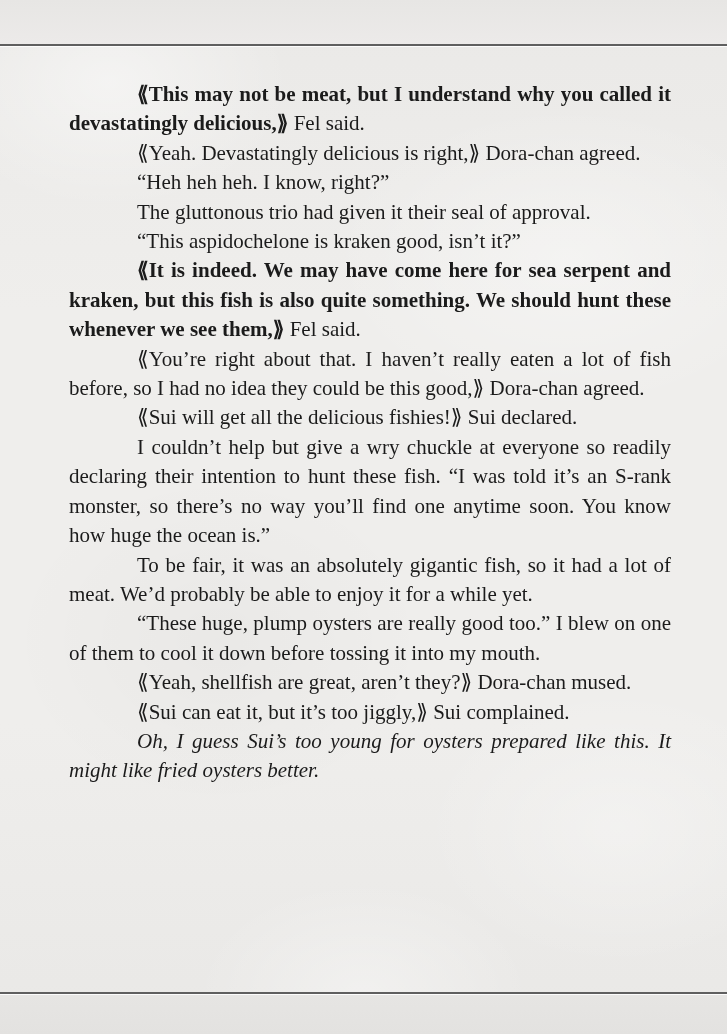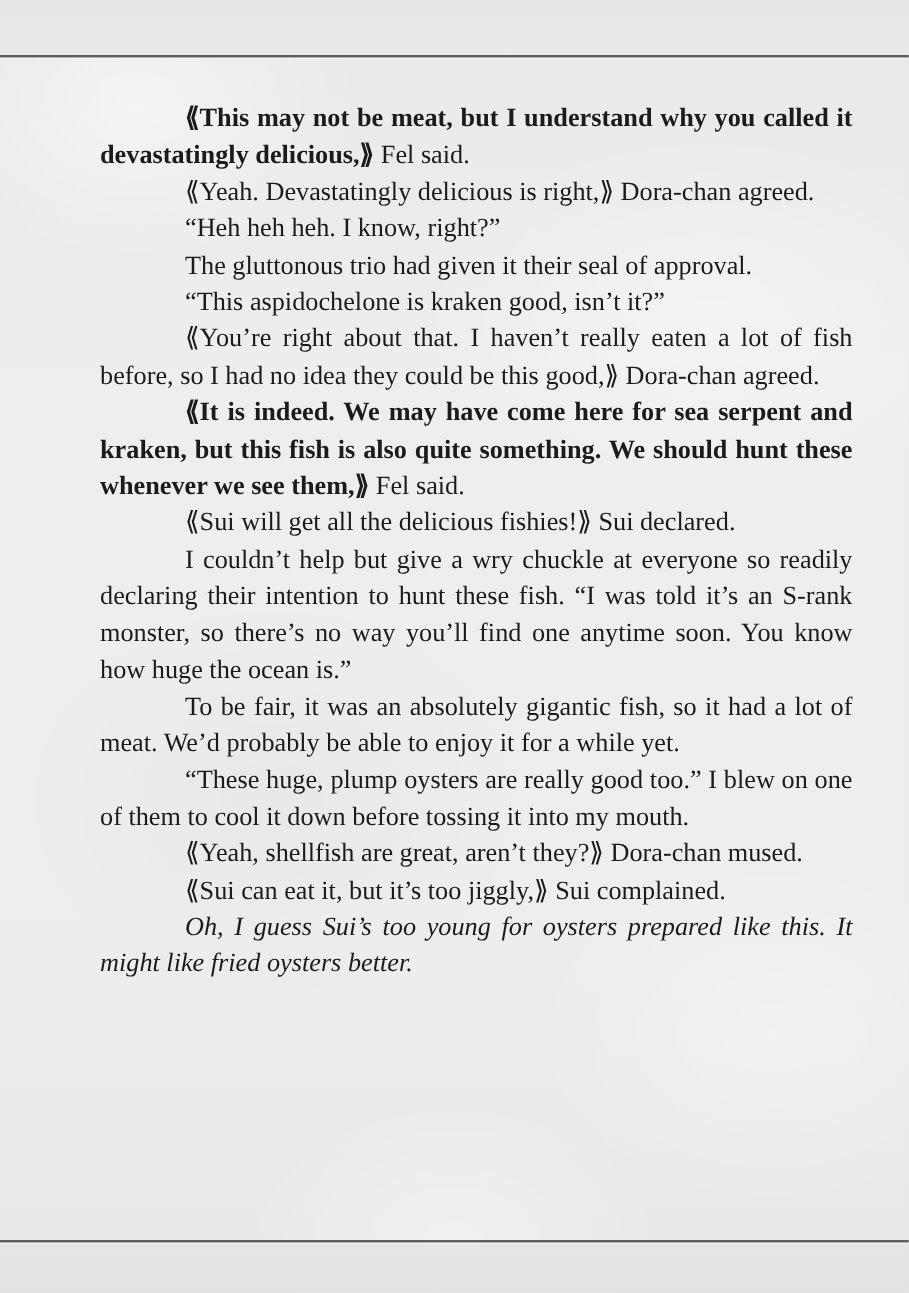--- a/index.html
+++ b/index.html
@@ -35,21 +35,21 @@
   .band-top {
     position: absolute; left: 0; top: 0; width: 727px; height: 44px;
     background: linear-gradient(180deg, #e7e6e4, #eceae9);
   }
   .band-bottom {
     position: absolute; left: 0; top: 995px; width: 727px; height: 39px;
     background: linear-gradient(180deg, #e6e5e3, #e3e2e0);
   }
   .page-text {
     position: absolute;
-    left: 80px;
+    left: 69px;
     top: 80px;
     width: 602px;
     color: #1b1b1b;
     font-size: 21px;
     line-height: 29.4px;
     text-align: justify;
   }
   .page-text p {
     margin: 0;
     padding: 0;
@@ -65,22 +65,22 @@
 <div class="page">
   <div class="band-top"></div>
   <div class="rule rule-top"></div>
 
   <main class="page-text">
       <p><span class="seg-bold">⟪This may not be meat, but I understand why you called it devastatingly delicious,⟫</span><span class="seg-regular"> Fel said.</span></p>
       <p><span class="seg-regular">⟪Yeah. Devastatingly delicious is right,⟫ Dora-chan agreed.</span></p>
       <p><span class="seg-regular">“Heh heh heh. I know, right?”</span></p>
       <p><span class="seg-regular">The gluttonous trio had given it their seal of approval.</span></p>
       <p><span class="seg-regular">“This aspidochelone is kraken good, isn’t it?”</span></p>
+      <p><span class="seg-bold">⟪It is indeed. We may have come here for sea serpent and kraken, but this fish is also quite something. We should hunt these whenever we see them,⟫</span><span class="seg-regular"> Fel said.</span></p>
       <p><span class="seg-regular">⟪You’re right about that. I haven’t really eaten a lot of fish before, so I had no idea they could be this good,⟫ Dora-chan agreed.</span></p>
-      <p><span class="seg-bold">⟪It is indeed. We may have come here for sea serpent and kraken, but this fish is also quite something. We should hunt these whenever we see them,⟫</span><span class="seg-regular"> Fel said.</span></p>
       <p><span class="seg-regular">⟪Sui will get all the delicious fishies!⟫ Sui declared.</span></p>
       <p><span class="seg-regular">I couldn’t help but give a wry chuckle at everyone so readily declaring their intention to hunt these fish. “I was told it’s an S-rank monster, so there’s no way you’ll find one anytime soon. You know how huge the ocean is.”</span></p>
       <p><span class="seg-regular">To be fair, it was an absolutely gigantic fish, so it had a lot of meat. We’d probably be able to enjoy it for a while yet.</span></p>
       <p><span class="seg-regular">“These huge, plump oysters are really good too.” I blew on one of them to cool it down before tossing it into my mouth.</span></p>
       <p><span class="seg-regular">⟪Yeah, shellfish are great, aren’t they?⟫ Dora-chan mused.</span></p>
       <p><span class="seg-regular">⟪Sui can eat it, but it’s too jiggly,⟫ Sui complained.</span></p>
       <p><span class="seg-italic">Oh, I guess Sui’s too young for oysters prepared like this. It might like fried oysters better.</span></p>
     </main>
 
   <div class="rule rule-bottom"></div>

